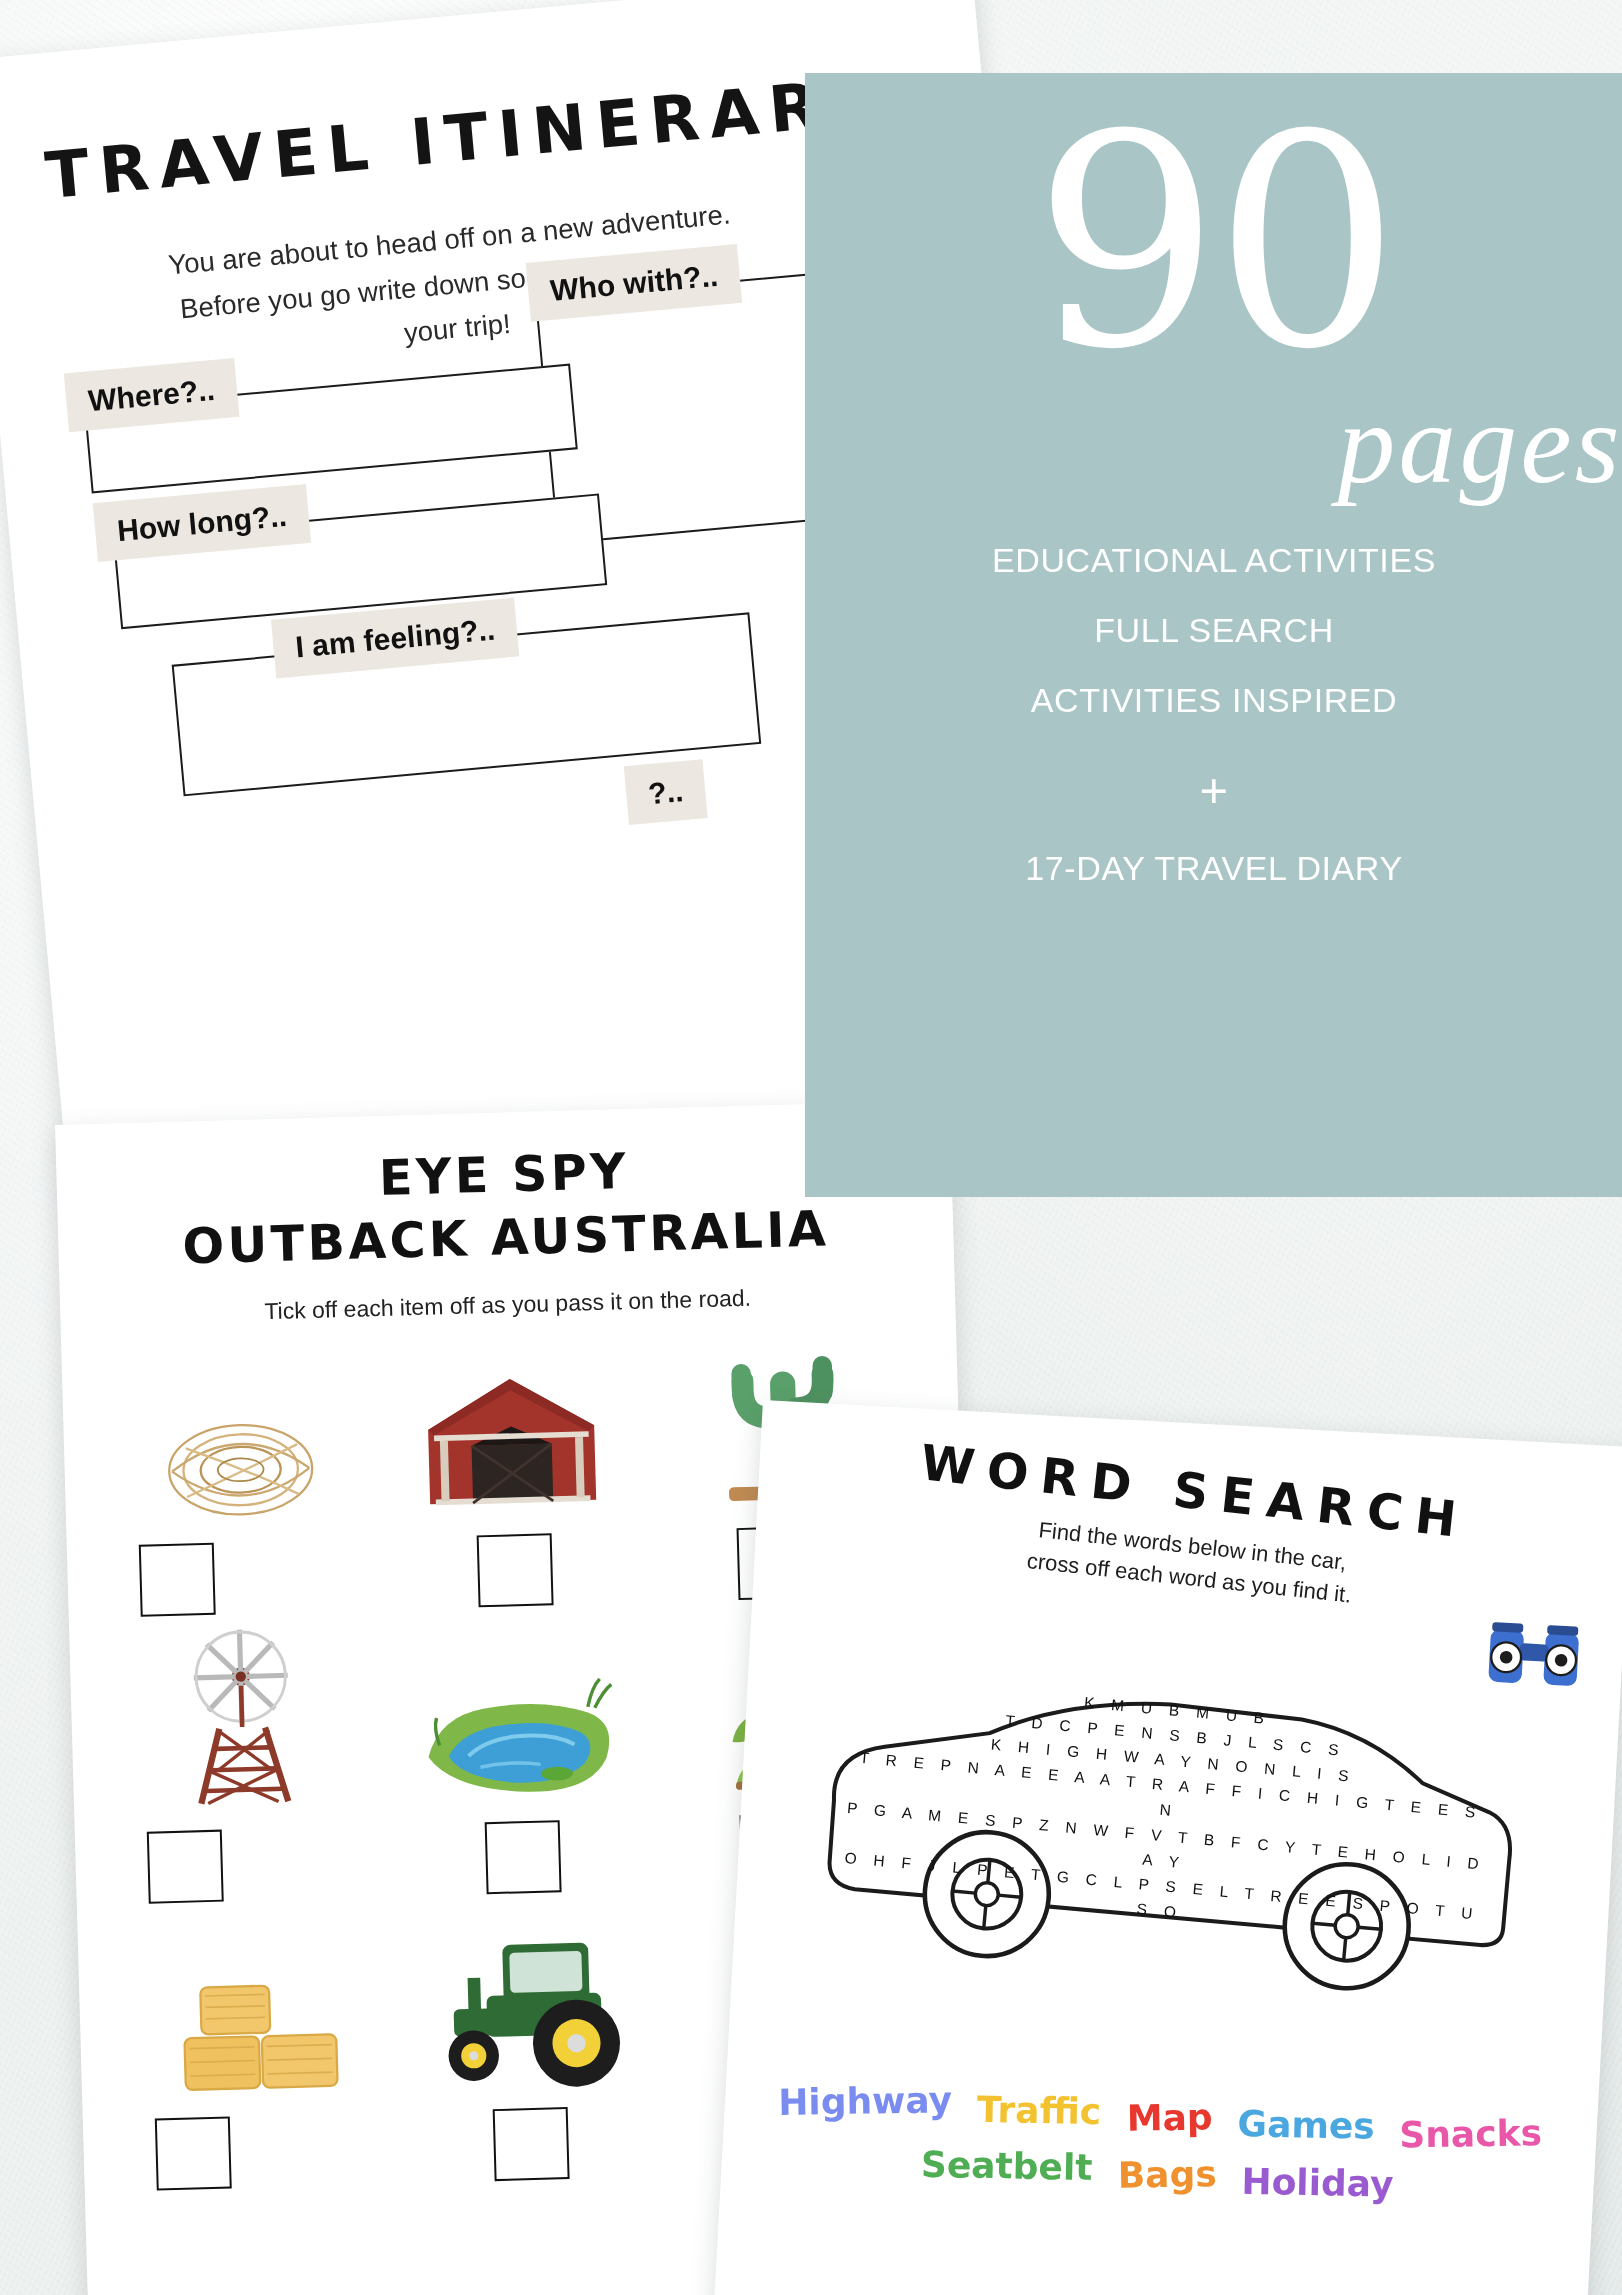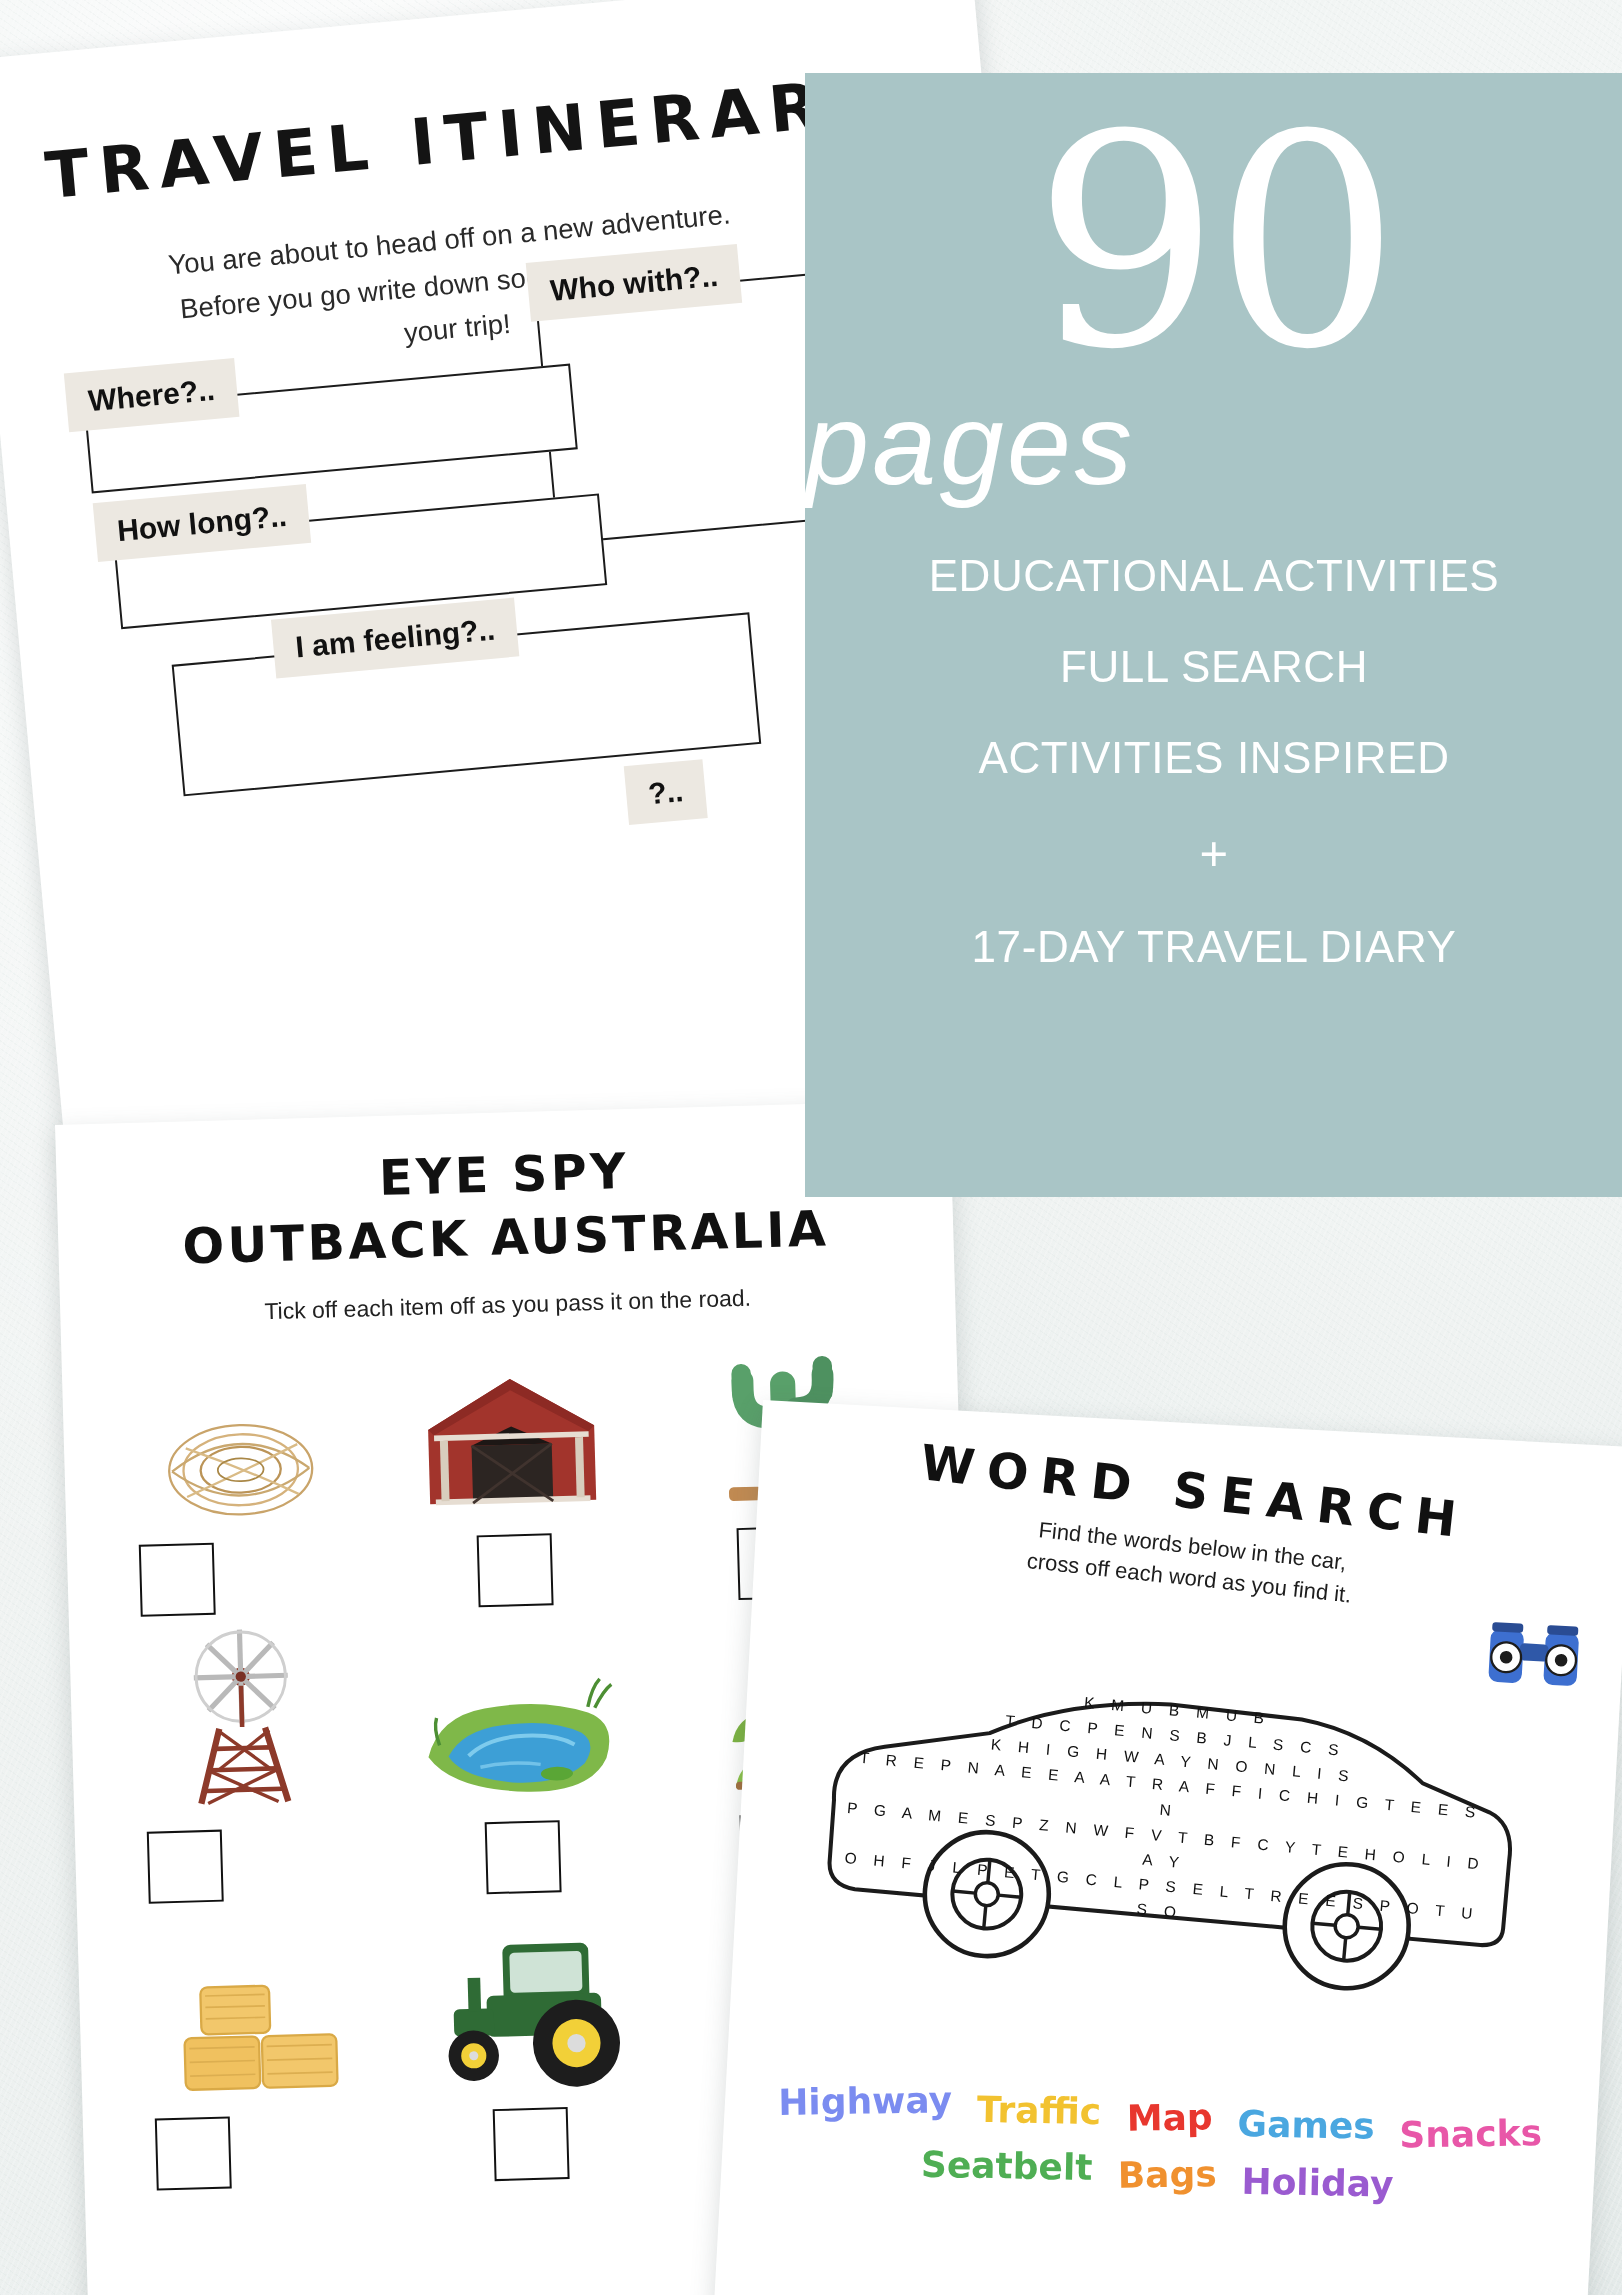--- a/index.html
+++ b/index.html
@@ -189,34 +189,34 @@
     text-align:center;
     font-family:"DejaVu Serif", serif;
     font-size:293px;
     font-weight:400;
     color:#ffffff;
     line-height:1;
     margin-top:23px;
     letter-spacing:-5.7px;
   }
   #ov-pages{
-    text-align:left;
-    font-family:Liberation Sans, sans-serif;
+    text-align:right;
+    font-family:Liberation Serif, serif;
     font-style:italic;
     font-size:115px;
     color:#ffffff;
     margin-top:-11.5px;
     letter-spacing:3.4px;
   }
   .ov-line{
     text-align:center;
     color:#ffffff;
-    font-size:44px;
+    font-size:34px;
     letter-spacing:0.6px;
-    margin-top:41px;
+    margin-top:31px;
   }
   .ov-plus{ font-size:49px; margin-top:42px; }
 
   .car-svg { position:absolute; left:69px; top:218px; transform:rotate(2deg); }
   .binoc { position:absolute; right:34px; top:172px; }
 </style>
 </head>
 <body>
 
 <div id="bg"></div>

